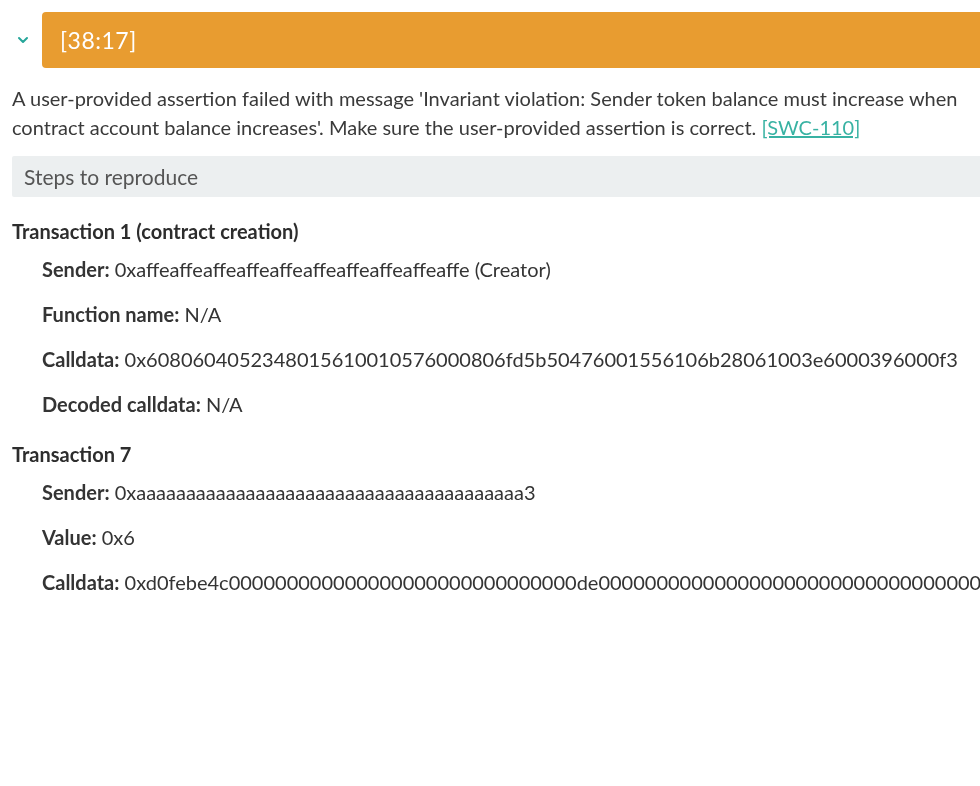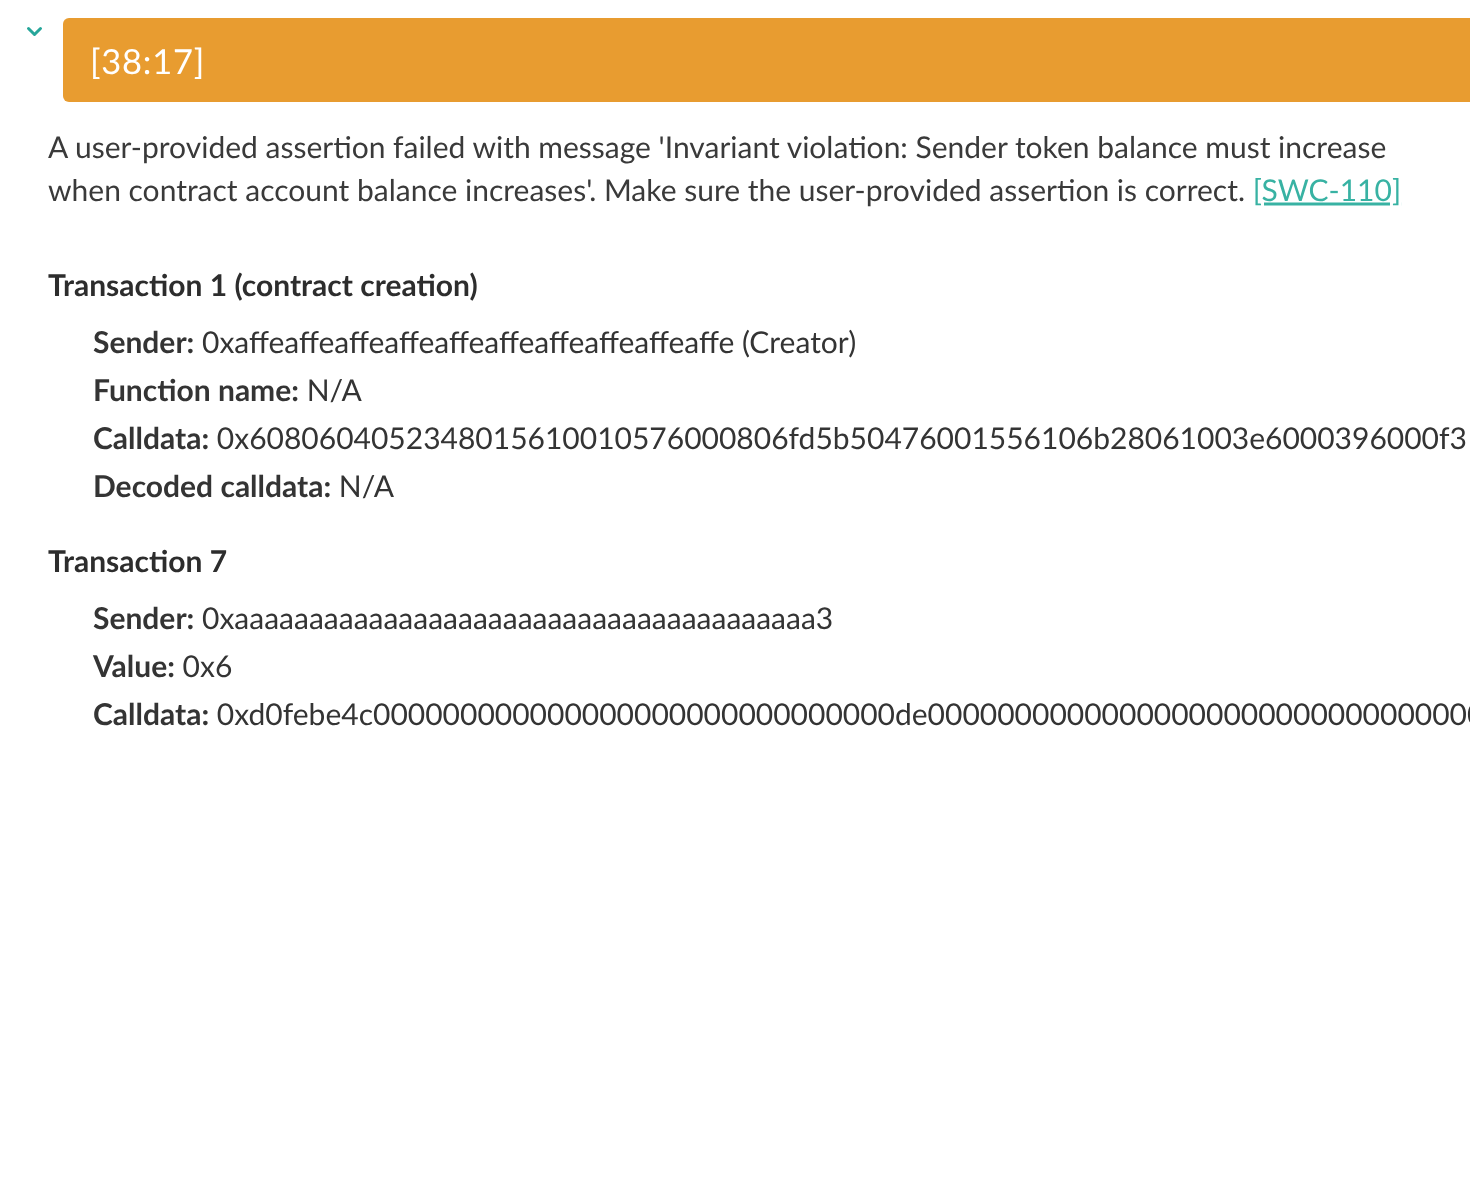--- a/index.html
+++ b/index.html
@@ -9,20 +9,21 @@
       width: 980px;
       overflow-x: hidden;
     }
     .container {
       display: flex;
       flex-direction: column;
       padding-top: 12px;
     }
     .header-row {
       display: flex;
+      align-items: center;
       gap: 10px;
       padding-left: 14px;
       padding-right: 0;
       border-radius: 16px;
     }
     .chevron {
       color: #26a69a;
       font-weight: bold;
       cursor: pointer;
       display: inline-flex;
@@ -41,21 +42,21 @@
       padding: 14px 18px;
       font-size: 23px;
       font-weight: 400;
       display: flex;
       align-items: baseline;
       gap: 14px;
     }
     .banner .loc { letter-spacing: 0.5px; }
     .banner .title { }
     .body-area {
-      padding-left: 32px;
+      padding-left: 12px;
       display: flex;
       flex-direction: column;
     }
     .description {
       font-size: 20px;
       color: #3a3a3a;
       line-height: 1.45;
       padding: 16px 12px 14px 0;
     }
     .description .swc-link {
@@ -72,21 +73,21 @@
     .tx-title {
       font-size: 20px;
       font-weight: 700;
       color: #2d2d2d;
       padding: 22px 0 10px 0;
     }
     .tx-fields {
       padding-left: 30px;
       display: flex;
       flex-direction: column;
-      gap: 0;
+      gap: 13px;
       white-space: nowrap;
     }
     .field-row {
       font-size: 20px;
       color: #343434;
       line-height: 1.6;
     }
     .field-row .label { font-weight: 700; }
     .field-row .value { font-weight: 400; }
   </style>
@@ -105,20 +106,21 @@
       <span class="loc">[38:17]</span>
     </div>
   </div>
 
   <div class="body-area">
 
     <div class="description">
       <span>A user-provided assertion failed with message 'Invariant violation: Sender token balance must increase when contract account balance increases'. Make sure the user-provided assertion is correct. </span><a href="#" class="swc-link">[SWC-110]</a>
     </div>
 
+    <div class="steps-header">Steps to reproduce</div>
 
     <div>
       <div class="tx-title">Transaction 1 (contract creation)</div>
       <div class="tx-fields">
         <div class="field-row">
           <span class="label">Sender:</span>
           <span class="value">0xaffeaffeaffeaffeaffeaffeaffeaffeaffeaffe (Creator)</span>
         </div>
         <div class="field-row">
           <span class="label">Function name:</span>

